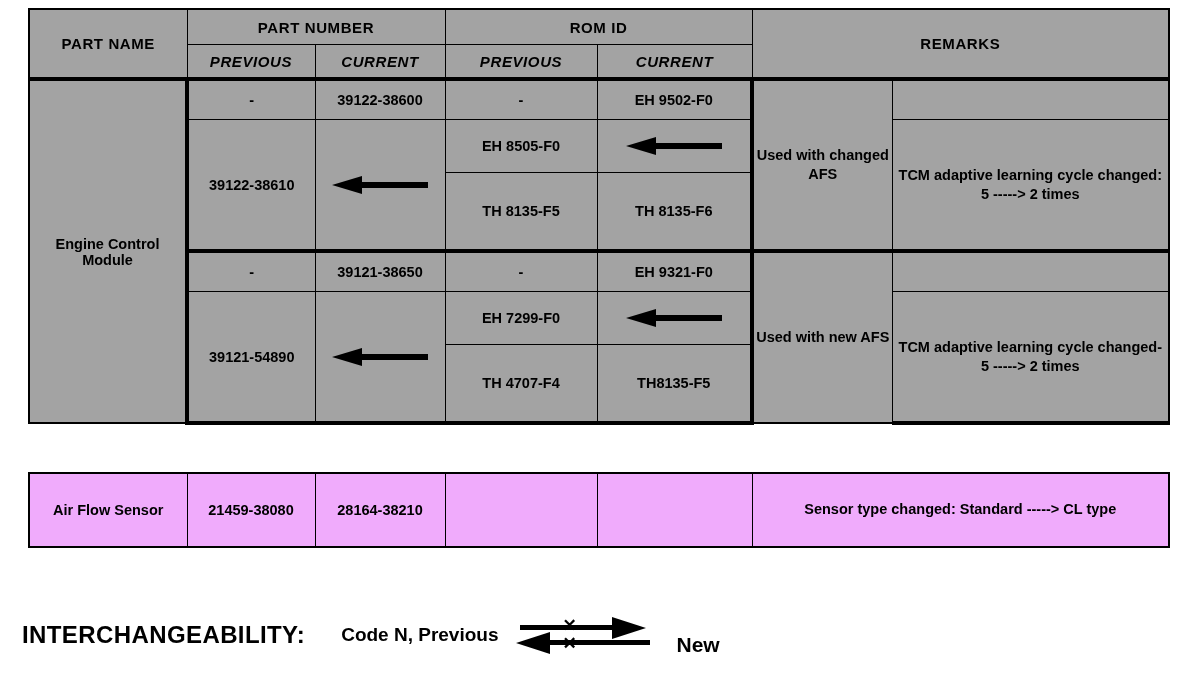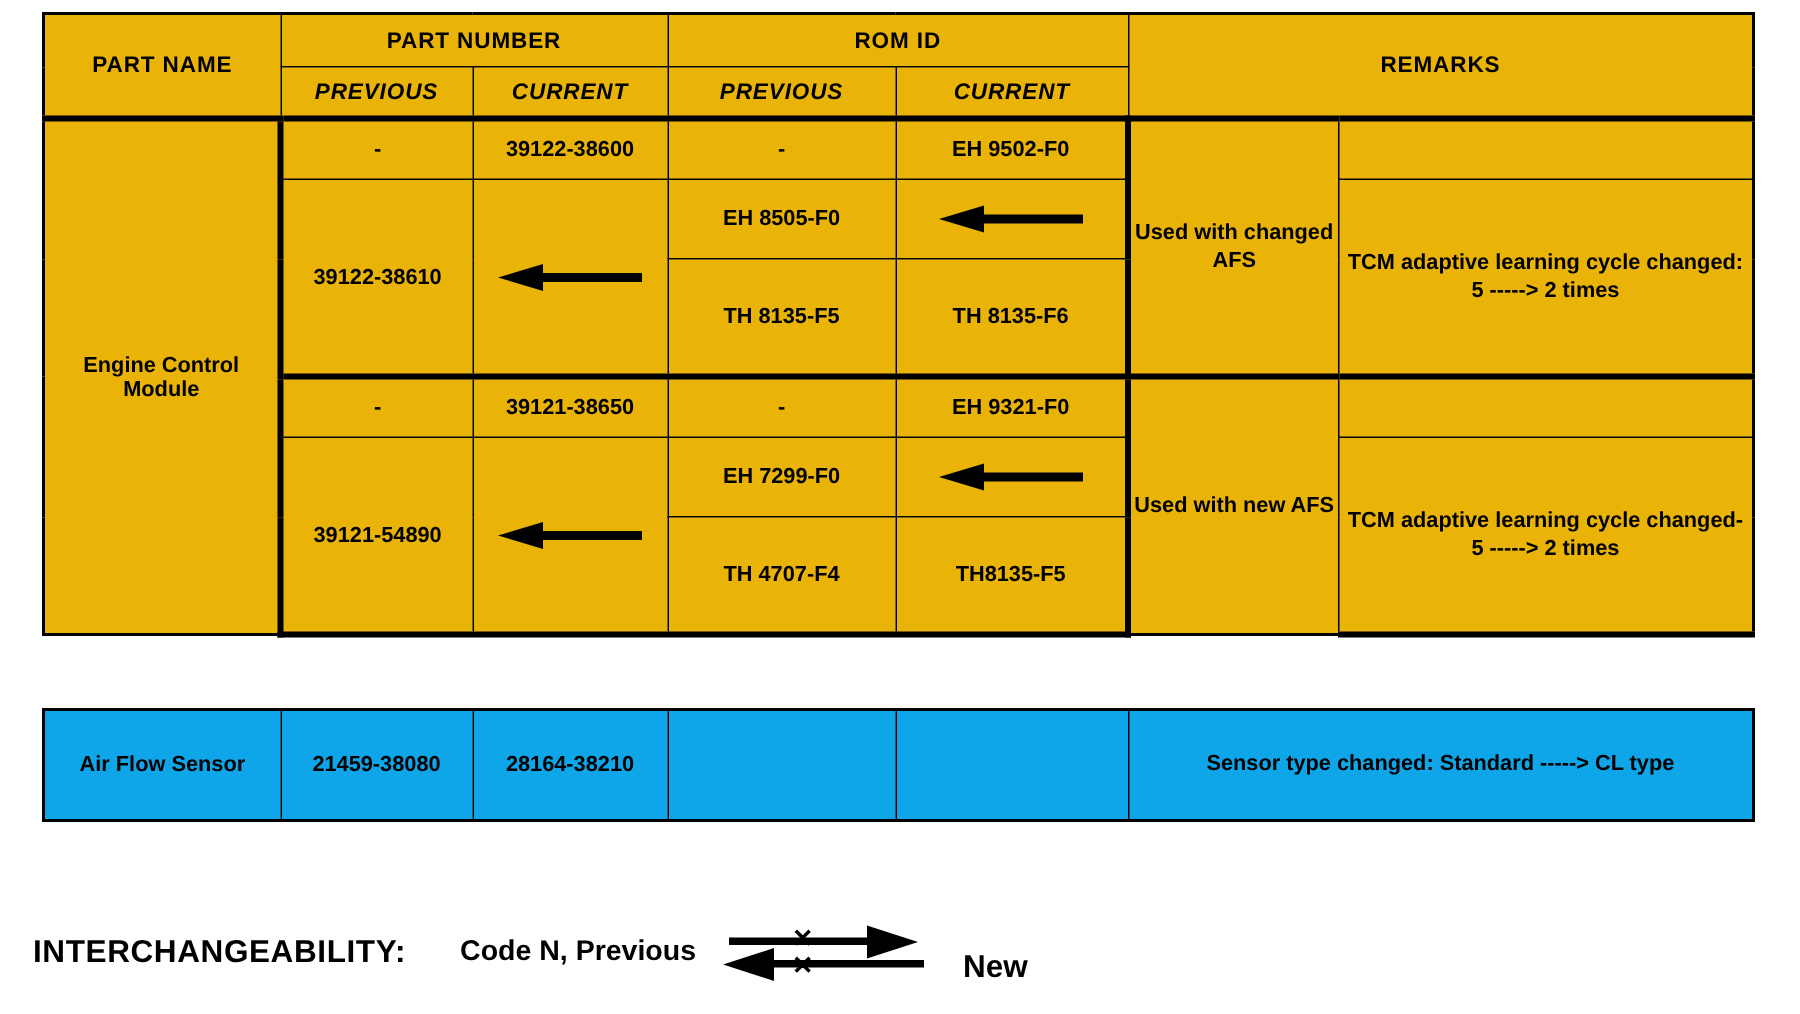--- a/index.html
+++ b/index.html
@@ -21,21 +21,21 @@
     table-layout:fixed;
   }
   .tbl td,.tbl th{
     border:1px solid #000;
     padding:0;
     text-align:center;
     vertical-align:middle;
     font-weight:bold;
     font-size:14.5px;
     color:#000;
-    background:#eab308;
+    background:#a3a3a3;
   }
   .tbl th{font-size:15px;letter-spacing:0.6px;}
 
   
   .tbl{border:2px solid #000;}
 
   
   .hv-l{border-left:4px solid #000 !important;}
   .hv-r{border-right:4px solid #000 !important;}
   .hv-t{border-top:4px solid #000 !important;}
@@ -78,33 +78,33 @@
     border:2px solid #000;
   }
   .tbl2 td{
     border:1px solid #000;
     padding:0;
     text-align:center;
     vertical-align:middle;
     font-weight:bold;
     font-size:14.5px;
     height:72px;
-    background:#0ea5e9;
+    background:#f0abfc;
   }
   .tbl2 .afs-remark{line-height:1.35;}
 
   
   .legend{
     position:absolute;
     left:22px; top:612px;
     display:flex;
     align-items:center;
     font-weight:bold;
   }
-  .legend .lbl{font-size:21px;letter-spacing:0.4px;}
+  .legend .lbl{font-size:24px;letter-spacing:0.4px;}
   .legend .code{font-size:19px;margin-left:36px;}
   .legend .sym{position:relative;width:150px;height:46px;margin:0 14px;}
   .legend .new{font-size:21px;margin-top:20px;}
 
   
   .sym .shaft-top{position:absolute;left:8px;top:13px;width:100px;height:5px;background:#000;}
   .sym .head-top{position:absolute;left:100px;top:5px;width:0;height:0;
     border-top:11px solid transparent;border-bottom:11px solid transparent;border-left:34px solid #000;}
   
   .sym .shaft-bot{position:absolute;left:38px;top:28px;width:100px;height:5px;background:#000;}

